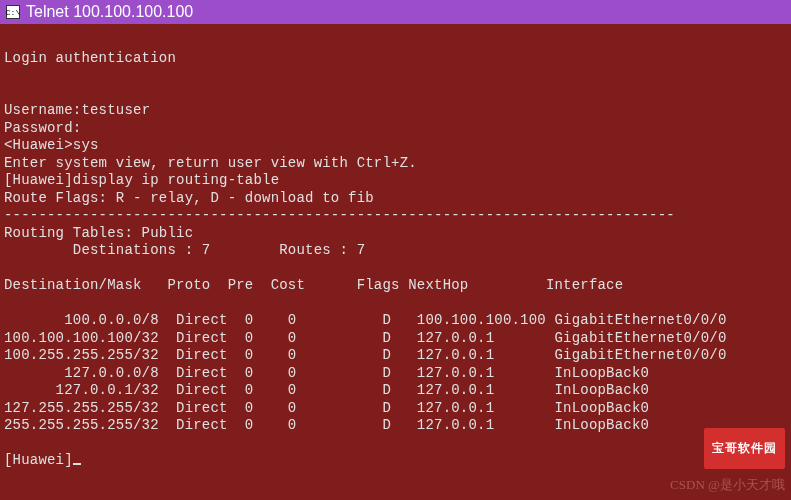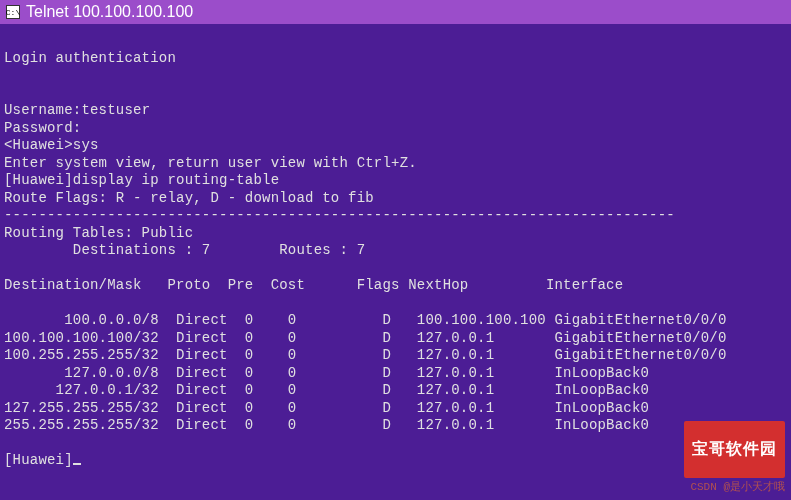--- a/index.html
+++ b/index.html
@@ -31,21 +31,21 @@
   justify-content: center;
   font-size: 8px;
   color: #000;
 }
 .titlebar-text {
   color: #fff;
   font-family: 'Segoe UI', Arial, sans-serif;
   font-size: 16px;
 }
 .terminal {
-  background: #4c1d95;
+  background: #7f1d1d;
   padding: 8px 4px 17px 4px;
   height: calc(100% - 24px);
   white-space: pre;
   line-height: 1.25;
   font-size: 14px;
   letter-spacing: 0.2px;
   overflow: hidden;
 }
 .cursor {
   display: inline-block;
@@ -60,31 +60,31 @@
   bottom: 6px;
   display: flex;
   flex-direction: column;
   align-items: flex-end;
   gap: 0;
 }
 .wm-badge {
   background: #d32f2f;
   color: #fff;
   font-family: Arial, sans-serif;
-  font-size: 16px;
+  font-size: 12px;
   font-weight: bold;
-  padding: 18px 8px;
+  padding: 12px 8px;
   border-radius: 2px;
   letter-spacing: 1px;
 }
 .wm-sub {
-  font-family: Liberation Mono, monospace;
-  font-size: 11px;
+  font-family: Liberation Serif, serif;
+  font-size: 13px;
   color: #b05050;
-  margin-top: 1px;
+  margin-top: 7px;
 }
 .row { display: block; }
 </style>
 </head>
 <body>
 
 <div class="titlebar">
   <span class="titlebar-icon">C:\</span>
   <span class="titlebar-text">Telnet 100.100.100.100</span>
 </div>

